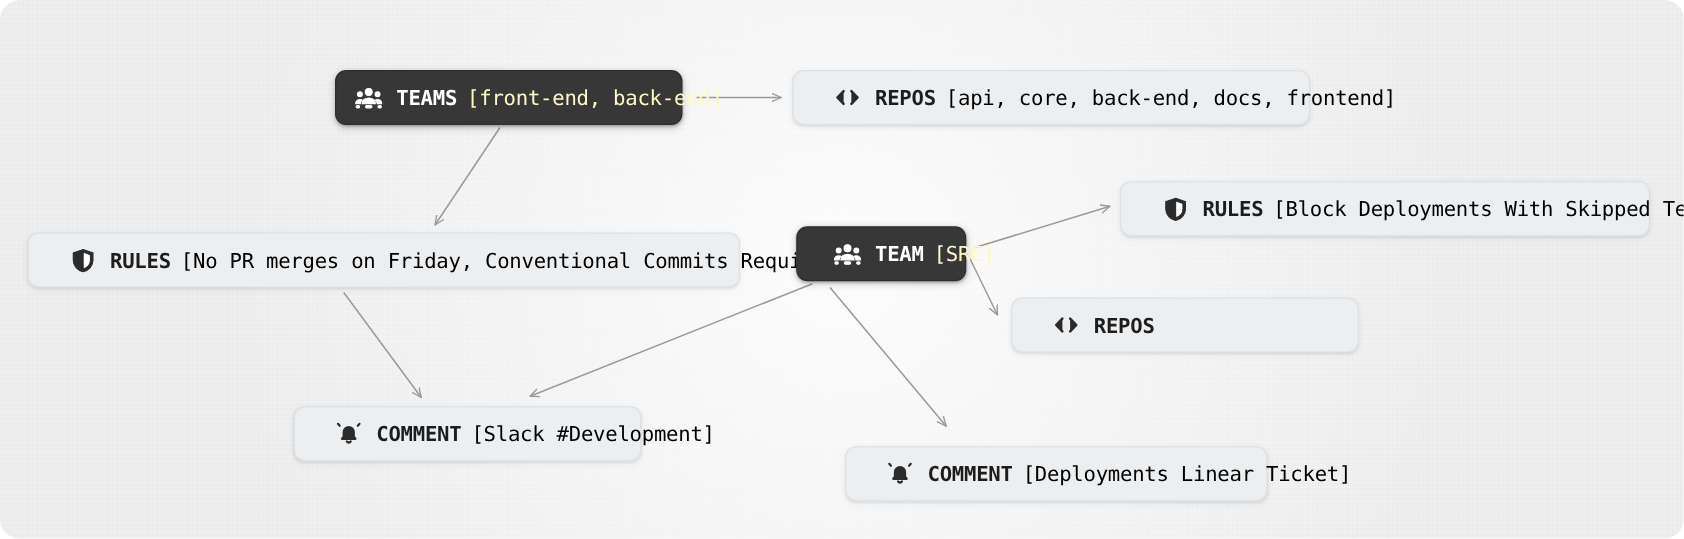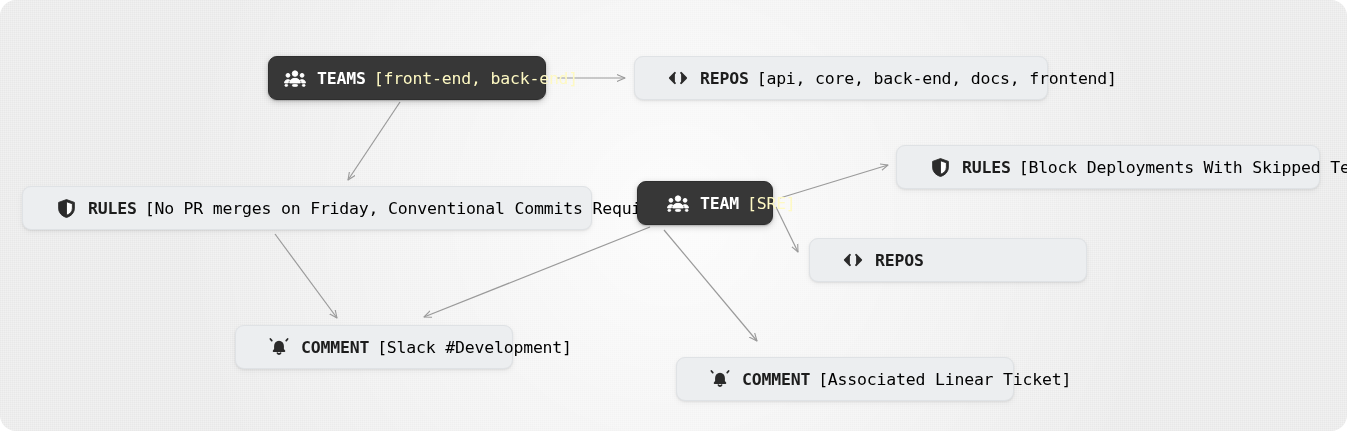--- a/index.html
+++ b/index.html
@@ -198,17 +198,17 @@
       <div class="node light" style="left: 676px; top: 357px; width: 338px;">
         <span class="glyph">
     <svg viewBox="0 0 24 24" width="22" height="22" fill="none" stroke-width="1.9" stroke-linecap="round" stroke-linejoin="round">
       <path d="M6.1 16.4 h11.8 l-1.5 -2.0 v-3.6 c0 -2.6 -1.9 -4.7 -4.4 -4.7 s-4.4 2.1 -4.4 4.7 v3.6 z"></path>
       <path d="M10.3 18.7 a1.9 1.9 0 0 0 3.4 0"></path>
       <path d="M4.1 5.0 L2.6 3.3"></path>
       <path d="M19.9 5.0 L21.4 3.3"></path>
     </svg>
         </span>
         <span class="kw">COMMENT</span>
-        <span class="val">[Associated Linear Ticket]</span>
+        <span class="val">[Deployments Linear Ticket]</span>
       </div>
     </div>
 
 </div>
 
 </body></html>

